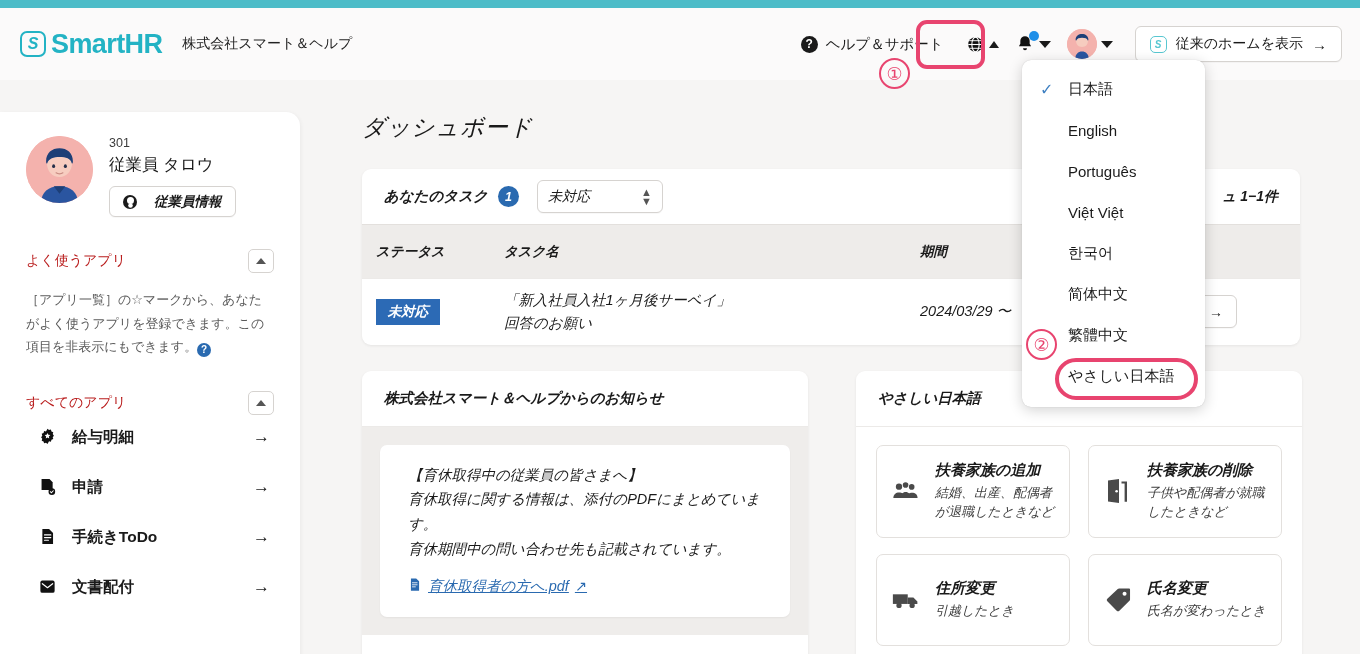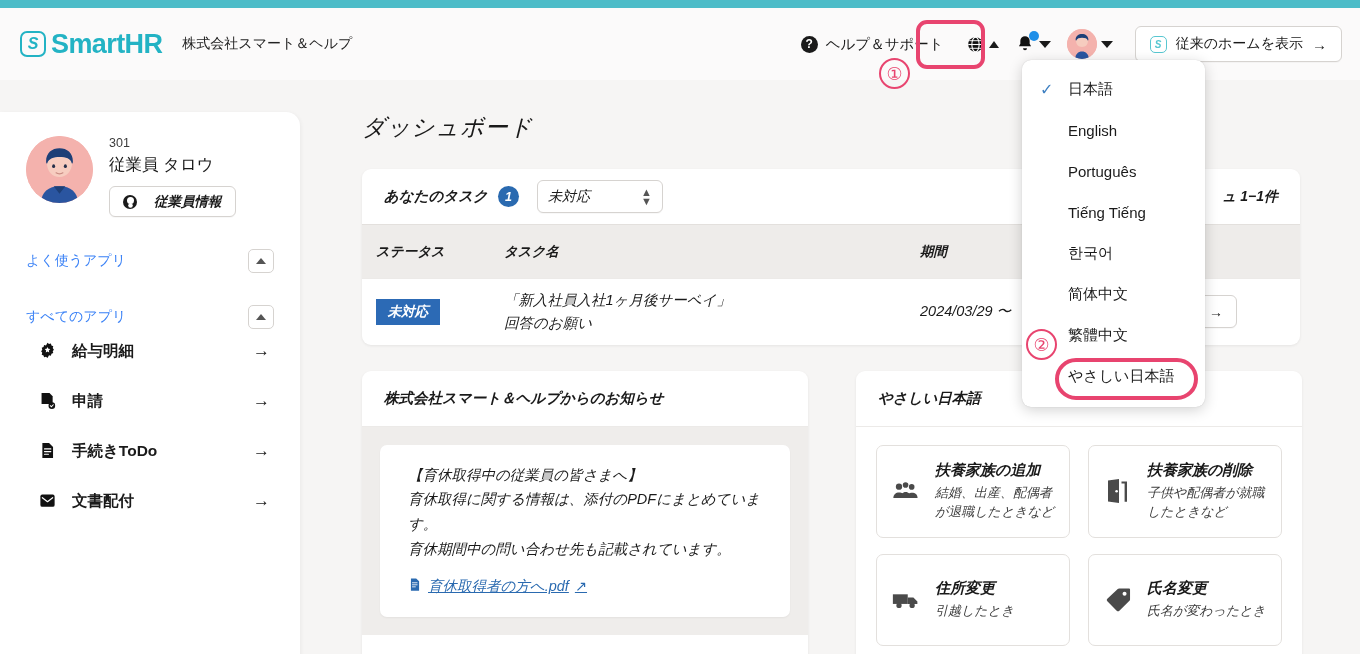--- a/index.html
+++ b/index.html
@@ -156,21 +156,21 @@
     content: ''; position: absolute; left: 3.5px; top: 2.5px;
     width: 7px; height: 7px; border-radius: 50%;
     background: #fff;
     box-shadow: 0 5px 0 -1.2px #fff;
   }
 
   .section-head {
     display: flex; align-items: center; justify-content: space-between;
     margin-top: 32px;
   }
-  .section-title { font-size: 14px; color: #3b82f6; font-weight: 500; }
+  .section-title { font-size: 14px; color: #b91c1c; font-weight: 500; }
   .collapse-btn {
     width: 26px; height: 24px; border: 1px solid #d6d3d0; border-radius: 5px;
     background: #fff; display: flex; align-items: center; justify-content: center;
     cursor: pointer;
   }
   .collapse-btn i {
     width: 0; height: 0; border-left: 5px solid transparent;
     border-right: 5px solid transparent; border-bottom: 6px solid #555;
     display: block;
   }
@@ -358,21 +358,21 @@
     <span class="check">✓</span>
     <span class="lang-label">日本語</span>
   </div>
   <div class="lang-item">
     <span class="lang-label">English</span>
   </div>
   <div class="lang-item">
     <span class="lang-label">Português</span>
   </div>
   <div class="lang-item">
-    <span class="lang-label">Tiếng Tiếng</span>
+    <span class="lang-label">Việt Việt</span>
   </div>
   <div class="lang-item">
     <span class="lang-label">한국어</span>
   </div>
   <div class="lang-item">
     <span class="lang-label">简体中文</span>
   </div>
   <div class="lang-item">
     <span class="lang-label">繁體中文</span>
   </div>
@@ -403,20 +403,23 @@
         <span>従業員情報</span>
       </div>
     </div>
   </div>
 
   <div class="section-head">
     <div class="section-title">よく使うアプリ</div>
     <div class="collapse-btn">
       <i></i>
     </div>
+  </div>
+  <div class="hint-text">
+    <span>［アプリ一覧］の☆マークから、あなたがよく使うアプリを登録できます。この項目を非表示にもできます。</span><span class="hint-q">?</span>
   </div>
 
   <div class="section-head">
     <div class="section-title">すべてのアプリ</div>
     <div class="collapse-btn">
       <i></i>
     </div>
   </div>
 
   <div class="app-list">

